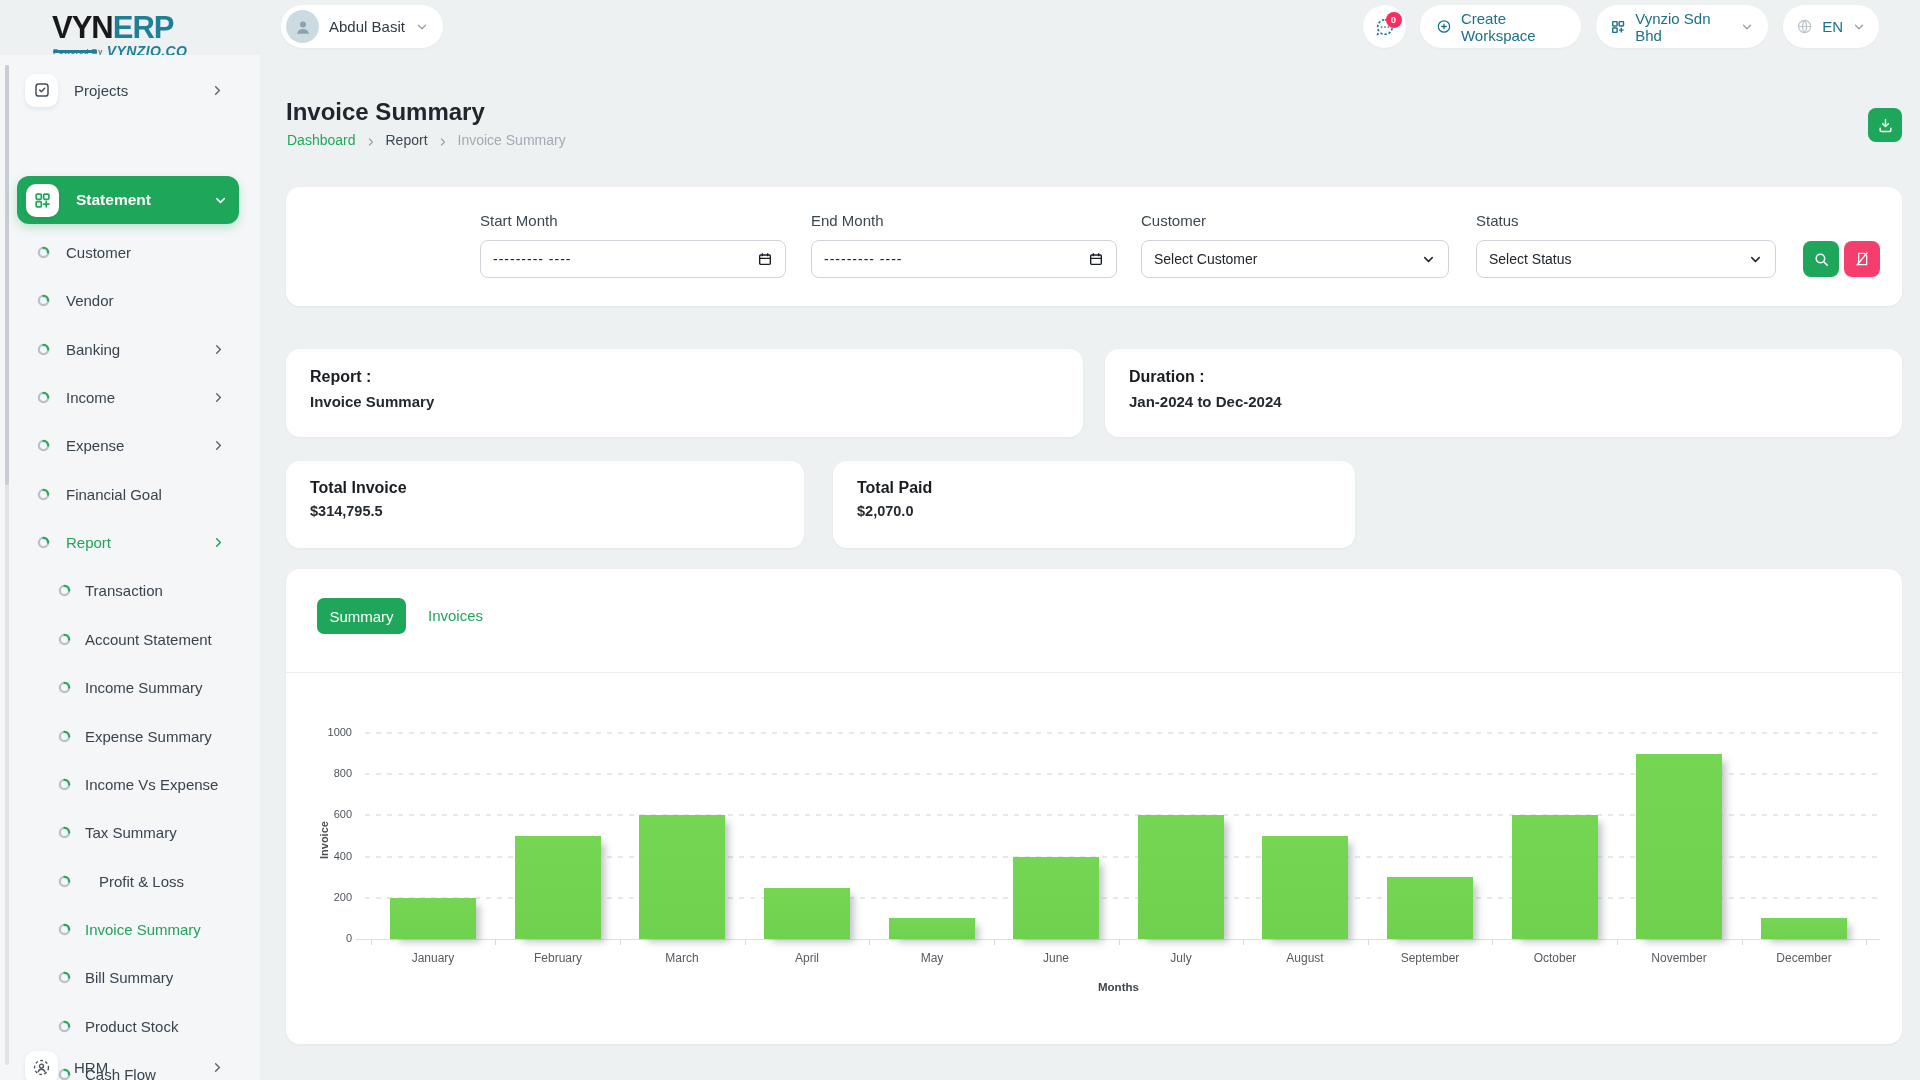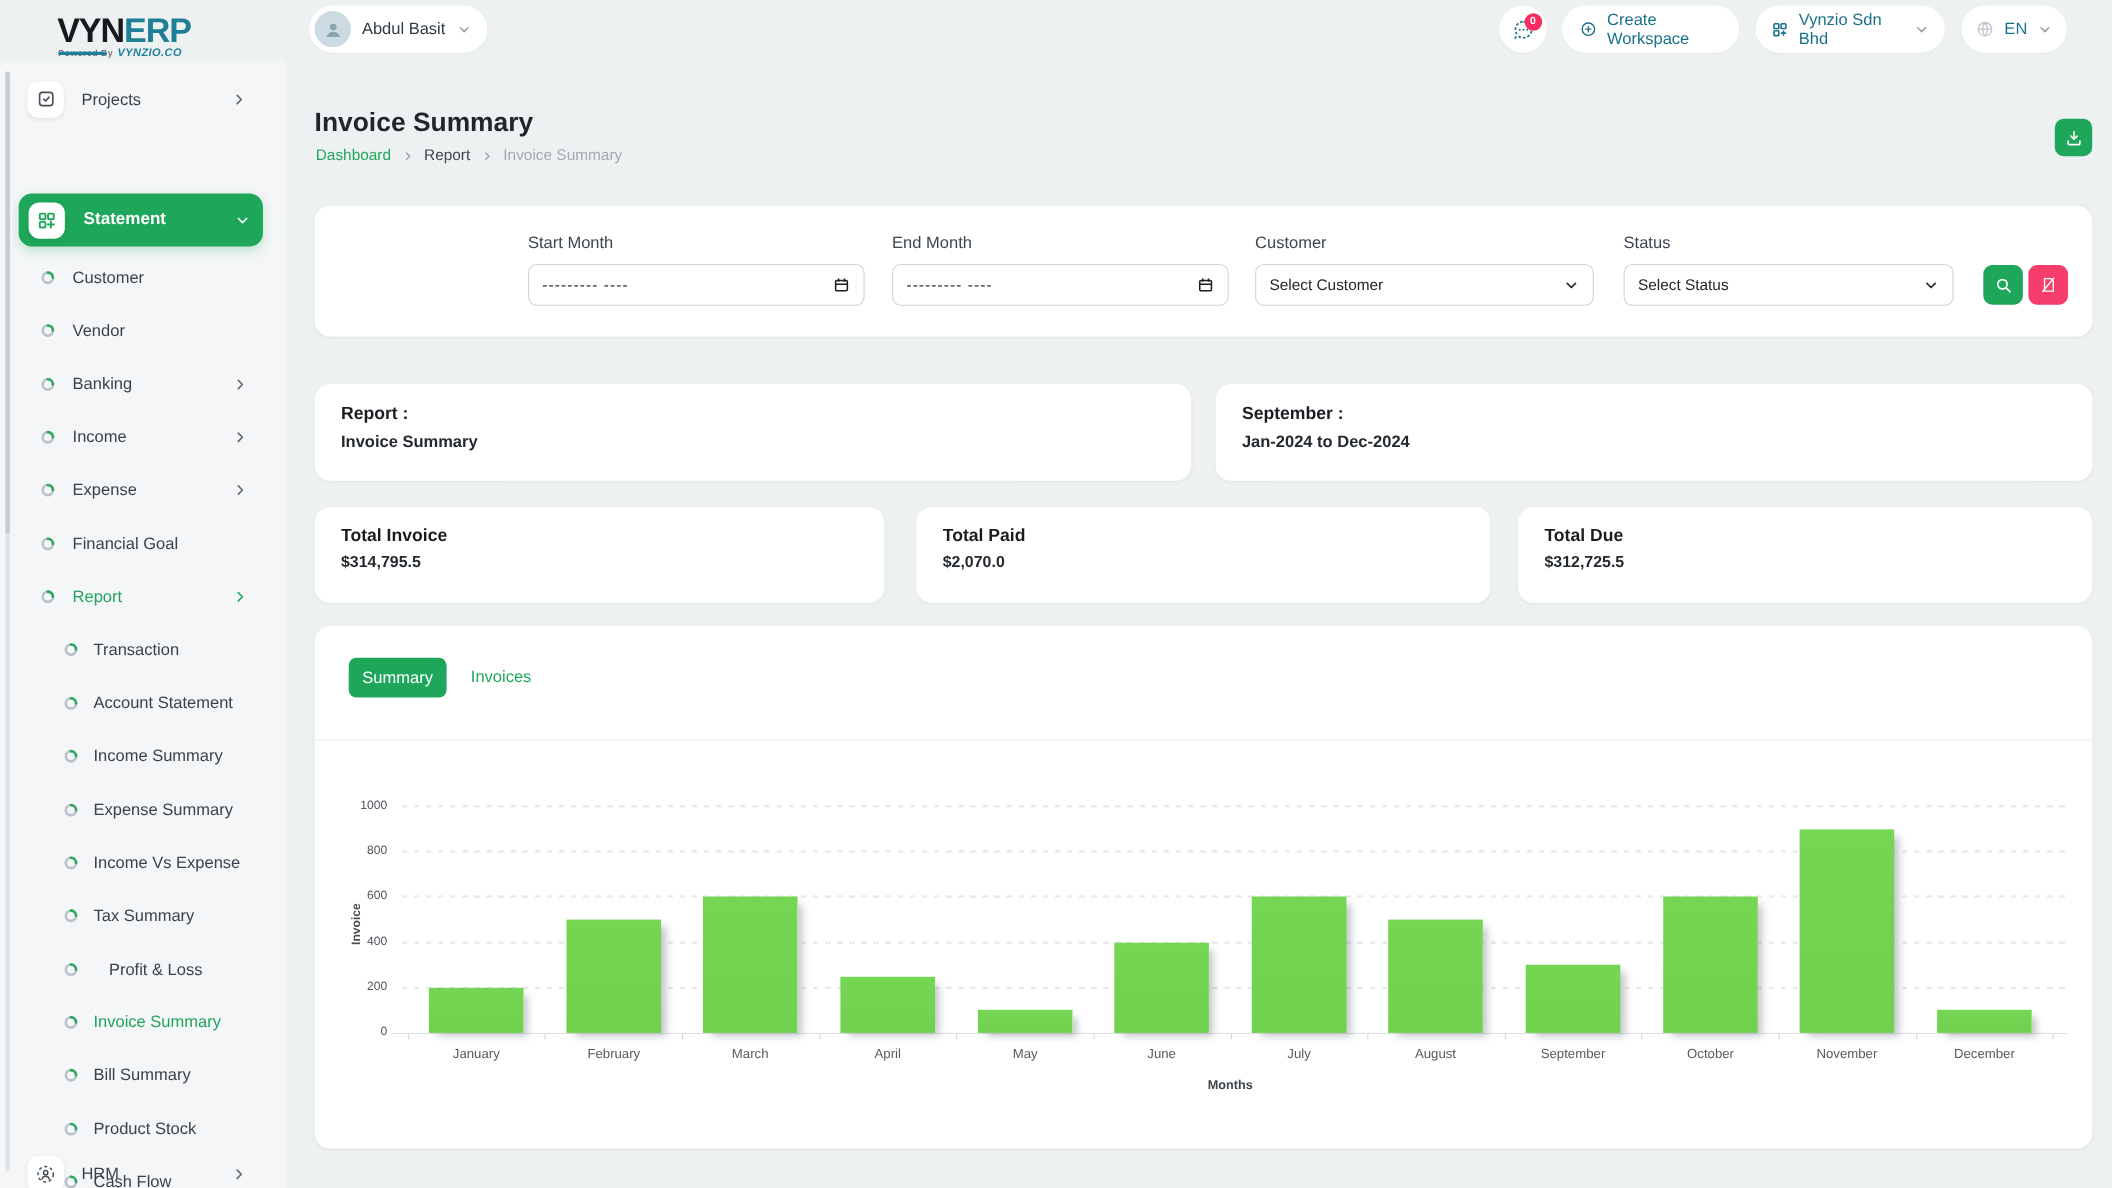--- a/index.html
+++ b/index.html
@@ -9,21 +9,21 @@
 
   
   .chip { position:absolute; top:5px; height:43px; background:#fff; border-radius:22px;
           display:flex; align-items:center; box-shadow:0 1px 2px rgba(30,45,60,.04); }
   .chip .txt { color:#19718a; font-size:15px; }
   .chev { width:14px; height:14px; color:#97a1aa; flex:0 0 auto; }
   .logo-row { position:absolute; left:52px; top:10px; font-weight:bold; font-size:31px; letter-spacing:-1px; }
   .tagline { position:absolute; left:53px; top:43px; display:flex; align-items:center; gap:4px; }
   .tagline .bar { width:44px; height:3px; background:#1f7f96; border-radius:2px; }
   .tagline .pb { font-size:8px; font-weight:bold; color:#6b7680; letter-spacing:.4px; }
-  .tagline .vb { font-size:10px; font-weight:bold; font-style:italic; color:#1f7f96; letter-spacing:.4px; }
+  .tagline .vb { font-size:14px; font-weight:bold; font-style:italic; color:#1f7f96; letter-spacing:.4px; }
   .avatar { width:33px; height:33px; border-radius:50%; background:#ccdbe2; display:flex; align-items:center; justify-content:center; margin:0 10px 0 5px; }
   .badge { position:absolute; top:-4px; right:-6px; min-width:16px; height:16px; border-radius:8px; background:#fb2c5f;
            color:#fff; font-size:9.5px; font-weight:bold; display:flex; align-items:center; justify-content:center; padding:0 4px; }
 
   
   #sidebar { position:absolute; left:0; top:55px; width:260px; height:1025px; background:#f4f6f7; }
   .side-scrollbar { position:absolute; left:5px; top:10px; width:4px; height:1000px; background:#dfe3e6; border-radius:2px; }
   .side-scrollthumb { position:absolute; left:5px; top:10px; width:4px; height:420px; background:#c7cdd2; border-radius:2px; }
   .iconbox { width:33px; height:33px; background:#fff; border-radius:10px; box-shadow:0 2px 5px rgba(30,45,60,.08);
              display:flex; align-items:center; justify-content:center; flex:0 0 auto; }
@@ -402,35 +402,31 @@
           <path d="M4.5 21L19.5 3" stroke-linecap="round"></path>
         </svg>
     </button>
   </div>
 
   <div class="card" style="left:286px; top:349px; width:797px; height:88px; padding:19px 24px;">
     <div class="info-h">Report :</div>
     <div class="info-v">Invoice Summary</div>
   </div>
   <div class="card" style="left:1105px; top:349px; width:797px; height:88px; padding:19px 24px;">
-    <div class="info-h">September :</div>
+    <div class="info-h">Duration :</div>
     <div class="info-v">Jan-2024 to Dec-2024</div>
   </div>
 
   <div class="card" style="left:286px; top:461px; width:518px; height:87px; padding:18px 24px;">
     <div class="stat-h">Total Invoice</div>
     <div class="stat-v">$314,795.5</div>
   </div>
   <div class="card" style="left:833px; top:461px; width:522px; height:87px; padding:18px 24px;">
     <div class="stat-h">Total Paid</div>
     <div class="stat-v">$2,070.0</div>
-  </div>
-  <div class="card" style="left:1380px; top:461px; width:522px; height:87px; padding:18px 24px;">
-    <div class="stat-h">Total Due</div>
-    <div class="stat-v">$312,725.5</div>
   </div>
 
   <div class="card" id="chart-card" style="left:286px; top:569px; width:1616px; height:475px;">
     <button class="tab-pill">Summary</button>
     <span class="tab-link">Invoices</span>
     <div class="tab-divider"></div>
     <div id="chart">
         <div class="ytick" style="left: 26px; top: 363px;">0</div>
         <div class="gridline" style="left: 79px; top: 327.8px; width: 1515px;"></div>
         <div class="ytick" style="left: 26px; top: 321.8px;">200</div>

